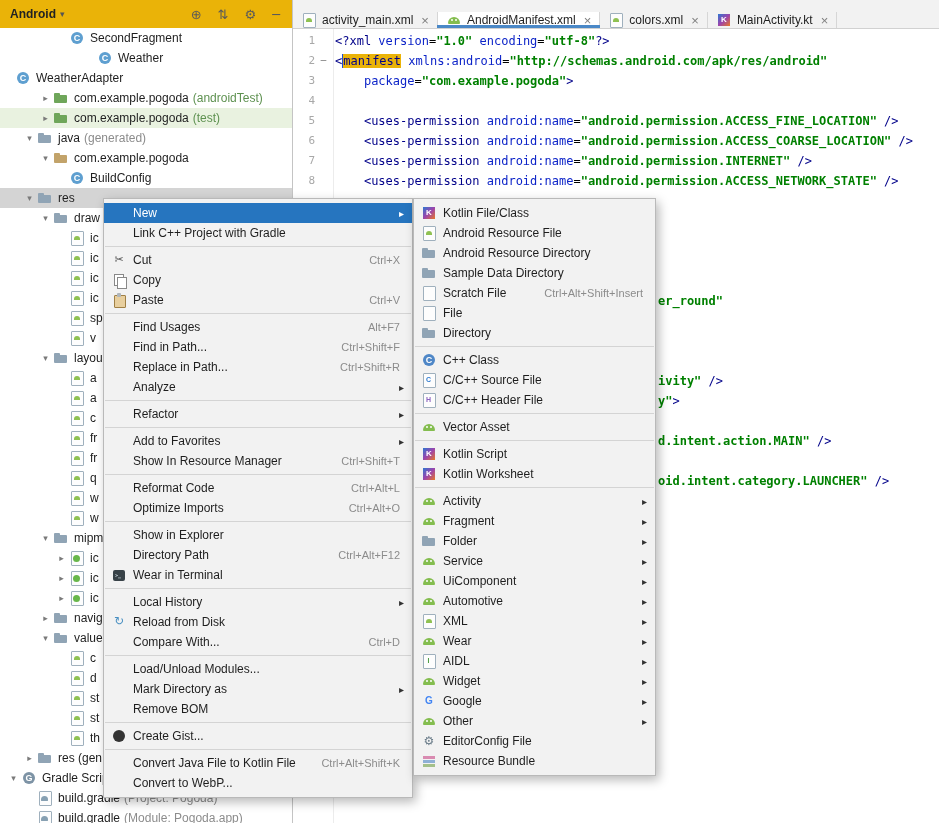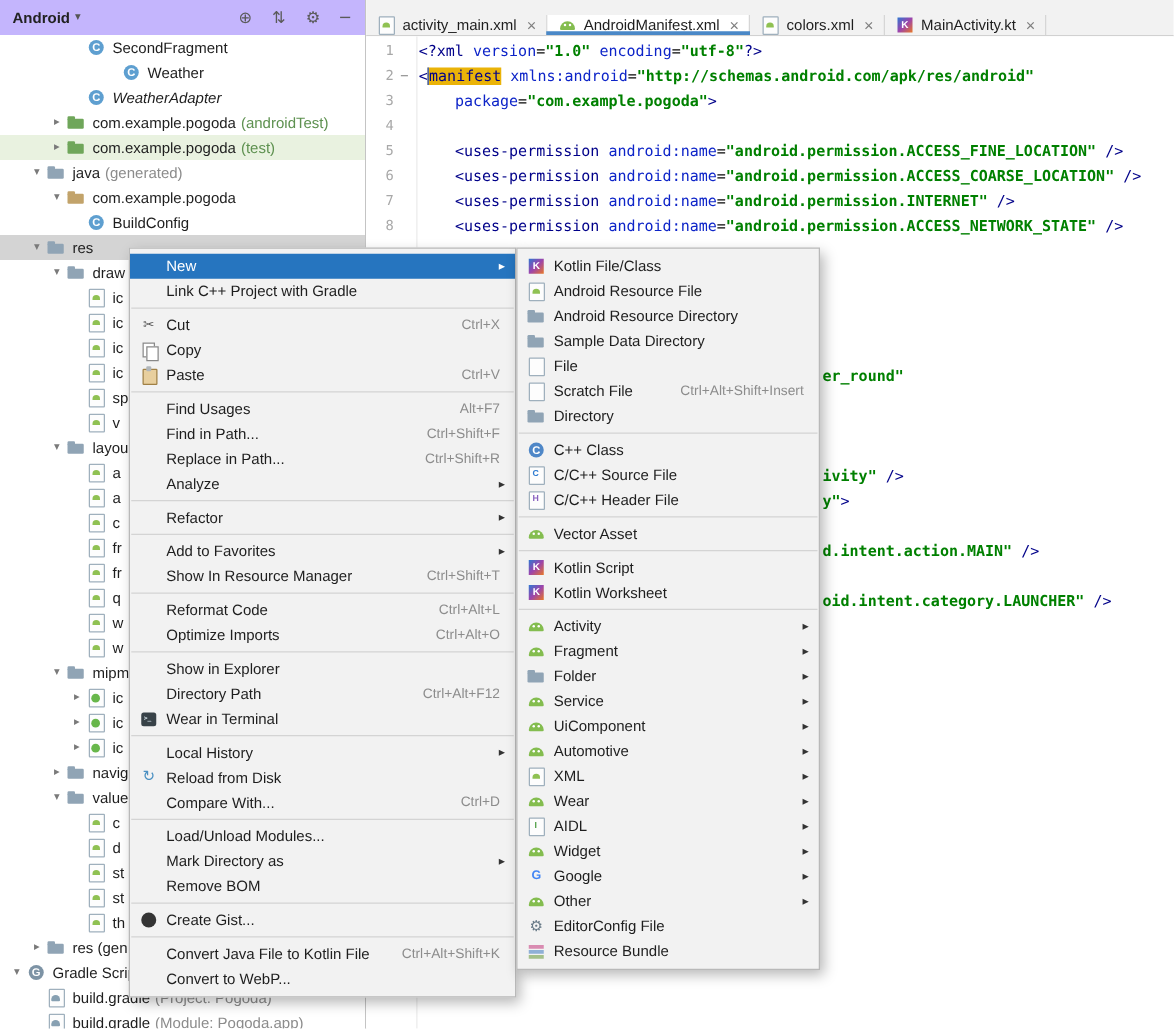--- a/index.html
+++ b/index.html
@@ -5,21 +5,21 @@
   *{box-sizing:border-box}
   html,body{margin:0;padding:0}
   body{width:939px;height:823px;position:relative;overflow:hidden;background:#fff;
        font-family:"Liberation Sans",sans-serif;color:#1e1e1e;-webkit-font-smoothing:antialiased}
 
   .app{display:flex;width:100%;height:100%}
 
   
   .project-panel{width:293px;flex:none;background:#fff;border-right:1px solid #c4c4c4;
                  display:flex;flex-direction:column;overflow:hidden}
-  .panel-header{height:28px;flex:none;background:#c4b5fd;display:flex;align-items:center;
+  .panel-header{height:28px;flex:none;background:#eab308;display:flex;align-items:center;
                 padding:0 12px 0 10px;gap:4px}
   .vs-label{font-weight:bold;font-size:12px;color:#222}
   .vs-caret{font-size:9px;color:#555;font-family:"DejaVu Sans",sans-serif}
   .panel-actions{margin-left:auto;display:flex;align-items:center;gap:16px}
   .hicon{font-family:"DejaVu Sans",sans-serif;font-size:13px;color:#5a5a5a;line-height:1;cursor:default}
 
   .tree{flex:1;overflow:hidden}
   .tree-row{height:20px;display:flex;align-items:center;white-space:nowrap;font-size:12px}
   .tree-row .arrow{width:15px;flex:none;text-align:center;color:#7a7a7a;font-size:9px;
                    font-family:"DejaVu Sans",sans-serif}
@@ -157,21 +157,21 @@
     <span class="ticon i-kclass"></span>
     <span class="tlabel">SecondFragment</span>
     <span class="textra"></span>
   </div>
         <div class="tree-row" style="padding-left: 54px; margin-left: 28px;">
     <span class="arrow"></span>
     <span class="ticon i-kclass"></span>
     <span class="tlabel">Weather</span>
     <span class="textra"></span>
   </div>
-        <div class="tree-row" style="padding-left: 54px; font-style: italic;">
+        <div class="tree-row" style="">
     <span class="arrow"></span>
     <span class="ticon i-kclass"></span>
     <span class="tlabel">WeatherAdapter</span>
     <span class="textra"></span>
   </div>
         <div class="tree-row" style="padding-left: 38px;">
     <span class="arrow">▸</span>
     <span class="ticon i-folder-green"></span>
     <span class="tlabel">com.example.pogoda</span>
     <span class="textra x-green"> (androidTest)</span>
@@ -662,31 +662,31 @@
     <span class="mi-arrow"></span>
   </div>
     <div class="menu-item">
     <span class="mi-icon ticon i-folder"></span>
     <span class="mi-label">Sample Data Directory</span>
     <span class="mi-shortcut"></span>
     <span class="mi-arrow"></span>
   </div>
     <div class="menu-item">
     <span class="mi-icon ticon i-file"></span>
-    <span class="mi-label">File</span>
-    <span class="mi-shortcut"></span>
-    <span class="mi-arrow"></span>
-  </div>
-    <div class="menu-item">
-    <span class="mi-icon ticon i-file"></span>
     <span class="mi-label">Scratch File</span>
     <span class="mi-shortcut">Ctrl+Alt+Shift+Insert</span>
     <span class="mi-arrow"></span>
   </div>
     <div class="menu-item">
+    <span class="mi-icon ticon i-file"></span>
+    <span class="mi-label">File</span>
+    <span class="mi-shortcut"></span>
+    <span class="mi-arrow"></span>
+  </div>
+    <div class="menu-item">
     <span class="mi-icon ticon i-folder"></span>
     <span class="mi-label">Directory</span>
     <span class="mi-shortcut"></span>
     <span class="mi-arrow"></span>
   </div>
     <div class="menu-sep"></div>
     <div class="menu-item">
     <span class="mi-icon ticon i-cppclass"></span>
     <span class="mi-label">C++ Class</span>
     <span class="mi-shortcut"></span>

